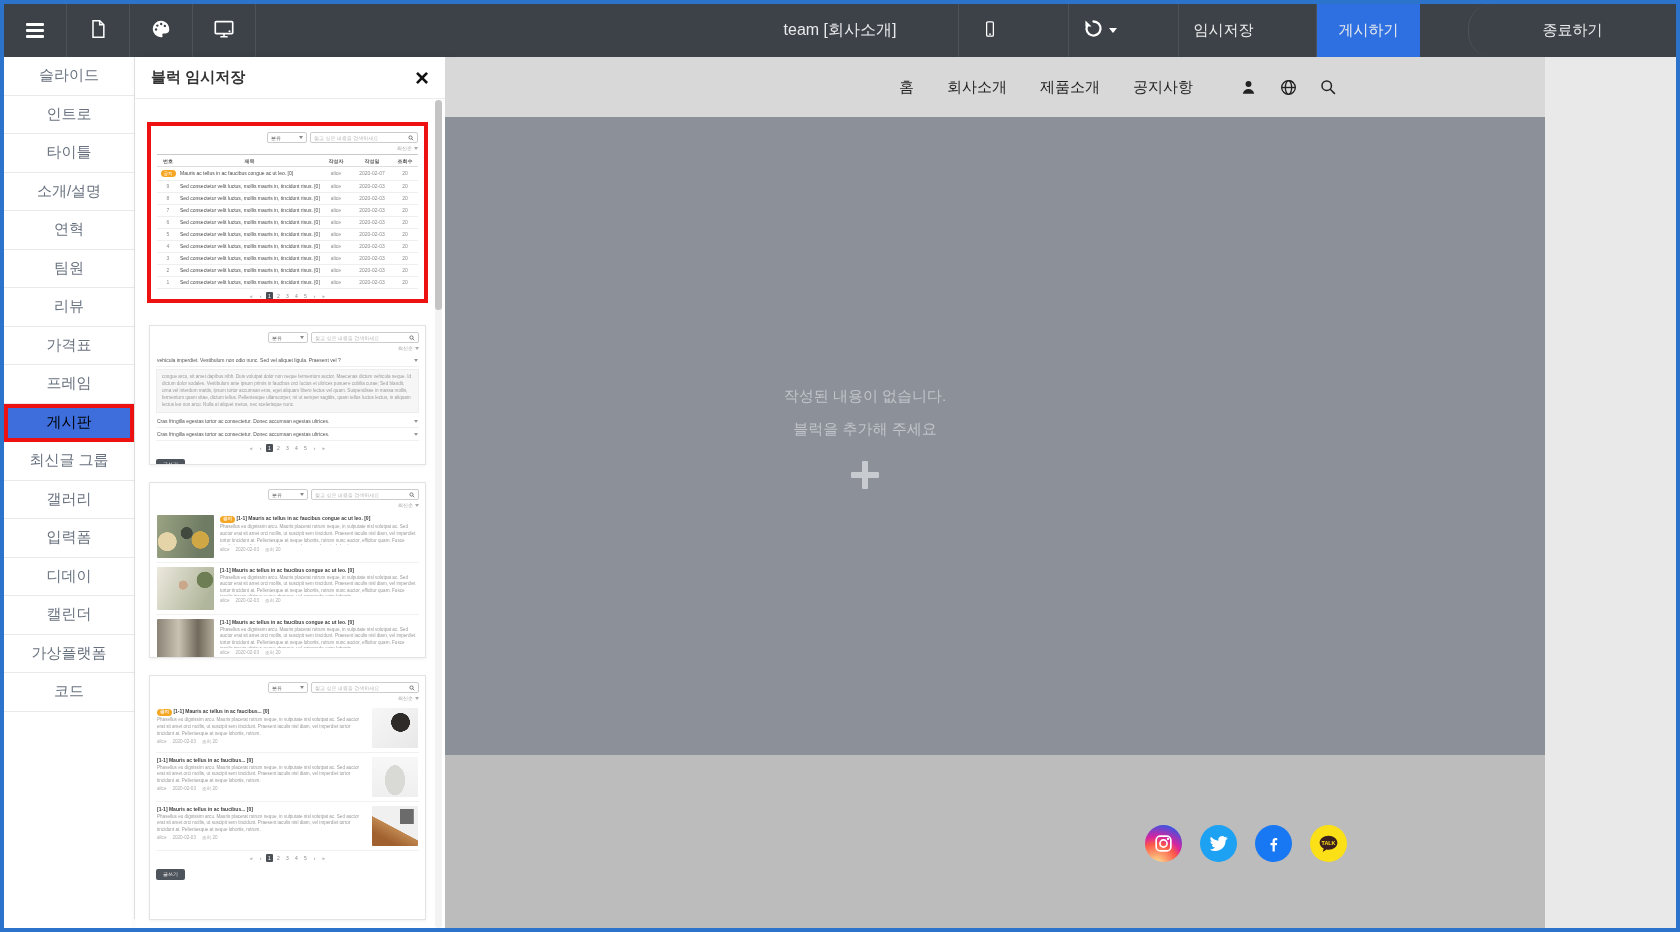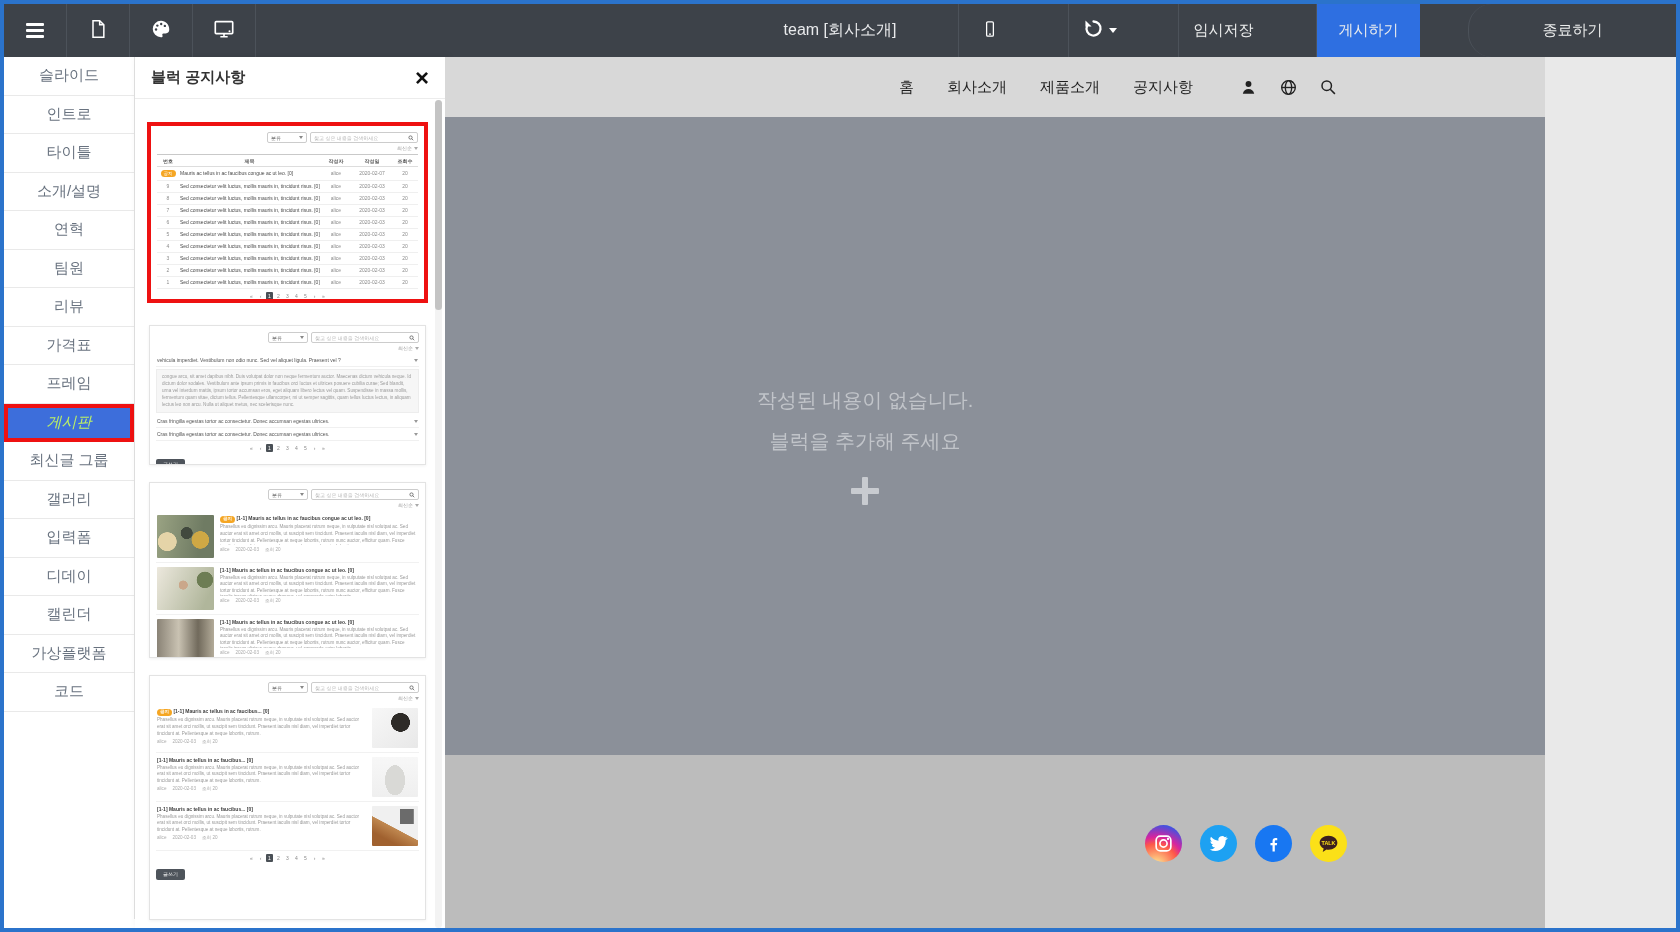--- a/index.html
+++ b/index.html
@@ -16,21 +16,21 @@
   .tb-btn.save { width:90px; }
   .tb-btn.publish { width:104px; background:#2e6fe1; }
   .tb-btn.exit { width:208px;border-radius:24px; }
   .burger { display:flex; flex-direction:column; gap:3px; }
   .burger i { display:block; width:18px; height:3px; background:#fff; border-radius:1px; }
   .caret-down { width:0; height:0; border-left:4px solid transparent; border-right:4px solid transparent; border-top:5px solid #fff; margin-left:5px; }
 
   
   .sidebar { position:absolute; left:0; top:53px; width:131px; bottom:9px; background:#fff; border-right:1px solid #e2e2e2; }
   .sb-item { height:38.5px; display:flex; align-items:center; justify-content:center; font-size:15px; color:#68727f; border-bottom:1px solid #e9e9e9; cursor:pointer; background:#fff; }
-  .sb-item.active { background:#3d6edb; color:#bef264; outline:4px solid #ee1111; outline-offset:-4px;font-style:italic; }
+  .sb-item.active { background:#3d6edb; color:#000000; outline:4px solid #ee1111; outline-offset:-4px; }
 
   
   .panel { position:absolute; left:131px; top:53px; width:310px; bottom:0; background:#fff; box-shadow:3px 0 8px rgba(0,0,0,.10); }
   .panel-head { height:42px; display:flex; align-items:center; padding:0 16px; border-bottom:1px solid #ececec; }
   .panel-title { font-size:15px; font-weight:bold; color:#333; }
   .panel-close { margin-left:auto; font-size:24px; line-height:1; color:#111; font-weight:bold; cursor:pointer; }
   .panel-body { position:absolute; top:42px; left:0; right:0; bottom:0; overflow:hidden; }
   .pscroll { position:absolute; right:3px; top:1px; width:7px; bottom:0; background:#f3f3f3; border-radius:4px; }
   .pscroll .thumb { position:absolute; top:0; left:0; width:7px; height:210px; background:#c4c4c4; border-radius:4px; }
 
@@ -81,21 +81,21 @@
   .pt-b { background:radial-gradient(ellipse 22% 38% at 50% 58%, #d9d9d6 0 98%, transparent),linear-gradient(#f7f7f7,#efefef); }
   .pt-c { background:linear-gradient(#6b6b6b,#6b6b6b) 88% 12%/30% 38% no-repeat,linear-gradient(28deg,#a0612f 22%,#c08850 46%, transparent 47%),#f0f0f0; }
 
   
   .main { position:absolute; left:441px; top:53px; right:0; bottom:0; background:#e9e9e9; }
   .site-header { position:absolute; left:0; top:0; width:1100px; height:60px; background:#d8d8d8; display:flex; align-items:center; justify-content:flex-end; padding-right:208px; gap:33px; }
   .nav-item { font-size:15px; color:#1f1f1f; cursor:pointer; }
   .hdr-icons { display:flex; align-items:center; gap:21px; margin-left:13px; }
   .hdr-icons .hicon { cursor:pointer; display:flex; }
   .canvas { position:absolute; left:0; top:60px; width:1100px; height:638px; background:#8b9099; }
-  .empty { position:absolute; left:0; top:270px; width:840px; text-align:center; color:#c1c4c9; font-size:20px; }
+  .empty { position:absolute; left:0; top:270px; width:840px; text-align:center; color:#c1c4c9; font-size:15px; }
   .empty .l2 { margin-top:14px; }
   .plus-btn { position:relative; width:28px; height:28px; margin:22px auto 0; cursor:pointer; }
   .plus-btn::before, .plus-btn::after { content:""; position:absolute; background:#c8cbd0; border-radius:1px; }
   .plus-btn::before { left:11px; top:0; width:6px; height:28px; }
   .plus-btn::after { left:0; top:11px; width:28px; height:6px; }
   .site-footer { position:absolute; left:0; top:698px; width:1100px; height:173px; background:#bcbcbc; }
   .foot-text { position:absolute; left:5px; top:117px; font-size:17px; color:#3d3d3d; line-height:28px; white-space:nowrap; }
   .social { position:absolute; left:700px; top:70px; display:flex; gap:18px; }
   .sicon { width:37px; height:37px; border-radius:50%; display:flex; align-items:center; justify-content:center; cursor:pointer; }
   .sicon.ig { background:radial-gradient(circle at 30% 110%, #fdf497 0%, #fd5949 45%, #d6249f 60%, #285aeb 90%); }
@@ -218,21 +218,21 @@
       <div class="sb-item">
         <span>가상플랫폼</span>
       </div>
       <div class="sb-item">
         <span>코드</span>
       </div>
   </div>
 
   <div class="panel">
     <div class="panel-head">
-      <span class="panel-title">블럭 공지사항</span>
+      <span class="panel-title">블럭 임시저장</span>
       <span class="panel-close">×</span>
     </div>
 
     <div class="panel-body">
 
       <div class="red-box" style="top:23px; height:181px;">
         <div class="card-inner">
           <div class="mini-controls">
             <div class="mini-select">
                 <span>분류</span>

